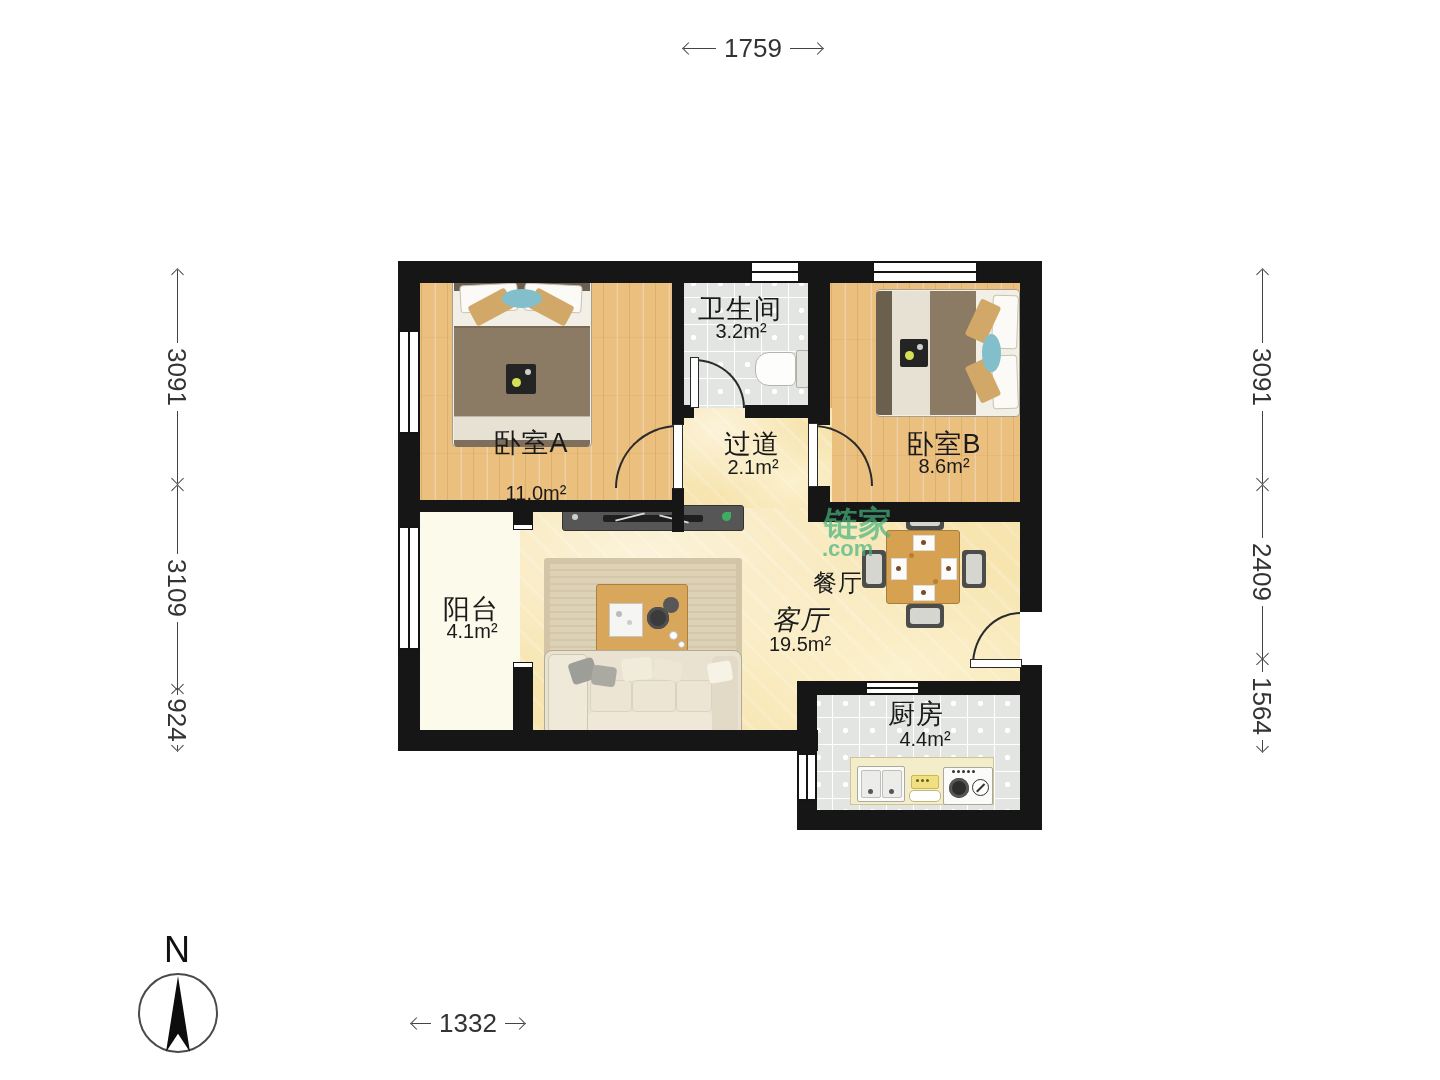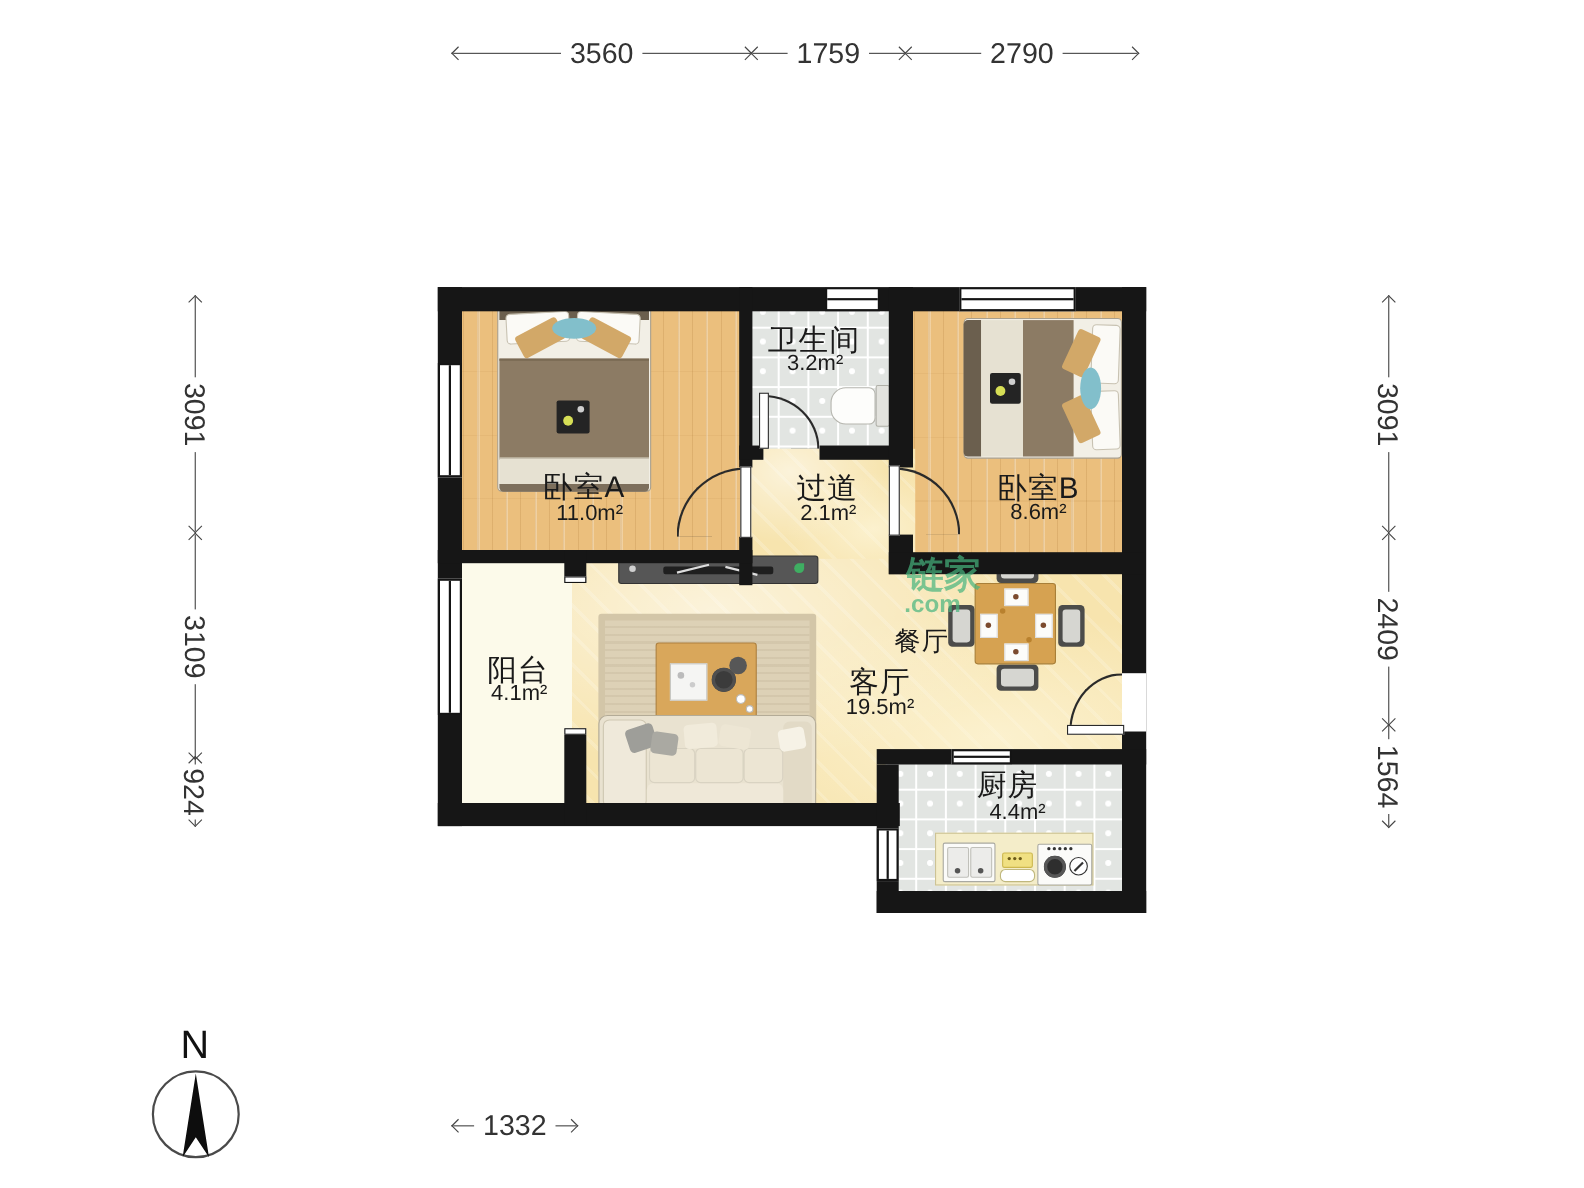--- a/index.html
+++ b/index.html
@@ -241,48 +241,38 @@
   <div class="leaf" style="left:690px;top:357px;width:9px;height:51px;"></div>
   <div class="arc" style="left:813px;top:425px;width:60px;height:61px;border-width:2px 2px 0 0;border-radius:0 100% 0 0;"></div>
   <div class="leaf" style="left:808px;top:423px;width:10px;height:64px;"></div>
   <div class="arc" style="left:972px;top:612px;width:48px;height:53px;border-width:2px 0 0 2px;border-radius:100% 0 0 0;"></div>
   <div class="leaf" style="left:970px;top:659px;width:52px;height:9px;"></div>
 
   <div class="wm-cn" style="left:824px;top:506px;">链家</div>
   <div class="wm-com" style="left:822px;top:538px;">.com</div>
 
   <div class="name" style="left:531px;top:443px;">卧室A</div>
-  <div class="areatxt" style="left:536px;top:467px;">11.0m²</div>
+  <div class="areatxt" style="left:536px;top:493px;">11.0m²</div>
   <div class="name" style="left:740px;top:309px;">卫生间</div>
   <div class="areatxt" style="left:741px;top:331px;">3.2m²</div>
   <div class="name" style="left:752px;top:444px;">过道</div>
   <div class="areatxt" style="left:753px;top:467px;">2.1m²</div>
   <div class="name" style="left:944px;top:444px;">卧室B</div>
   <div class="areatxt" style="left:944px;top:466px;">8.6m²</div>
   <div class="name" style="left:471px;top:609px;">阳台</div>
   <div class="areatxt" style="left:472px;top:631px;">4.1m²</div>
-  <div class="name" style="left:800px;top:620px;">客厅</div>
+  <div class="name" style="left:800px;top:620px;font-style:italic;">客厅</div>
   <div class="areatxt" style="left:800px;top:644px;">19.5m²</div>
   <div class="name" style="left:838px;top:543px;font-size:24px;margin-top:40px;">餐厅</div>
   <div class="name" style="left:916px;top:714px;">厨房</div>
   <div class="areatxt" style="left:925px;top:739px;">4.4m²</div>
 
-  <div class="harrow" style="left:412px;top:33px;width:270px;height:30px;">
-    <div class="ln al"></div>
-      <span class="num">3560</span>
-      <div class="ln ar"></div>
-  </div>
   <div class="harrow" style="left:684px;top:33px;width:138px;height:30px;">
     <div class="ln al"></div>
       <span class="num">1759</span>
-      <div class="ln ar"></div>
-  </div>
-  <div class="harrow" style="left:824px;top:33px;width:210px;height:30px;">
-    <div class="ln al"></div>
-      <span class="num">2790</span>
       <div class="ln ar"></div>
   </div>
 
   <div class="harrow" style="left:412px;top:1008px;width:112px;height:30px;">
     <div class="ln al"></div>
       <span class="num">1332</span>
       <div class="ln ar"></div>
   </div>
 
   <div class="varrow" style="left:163px;top:270px;height:213px;">

